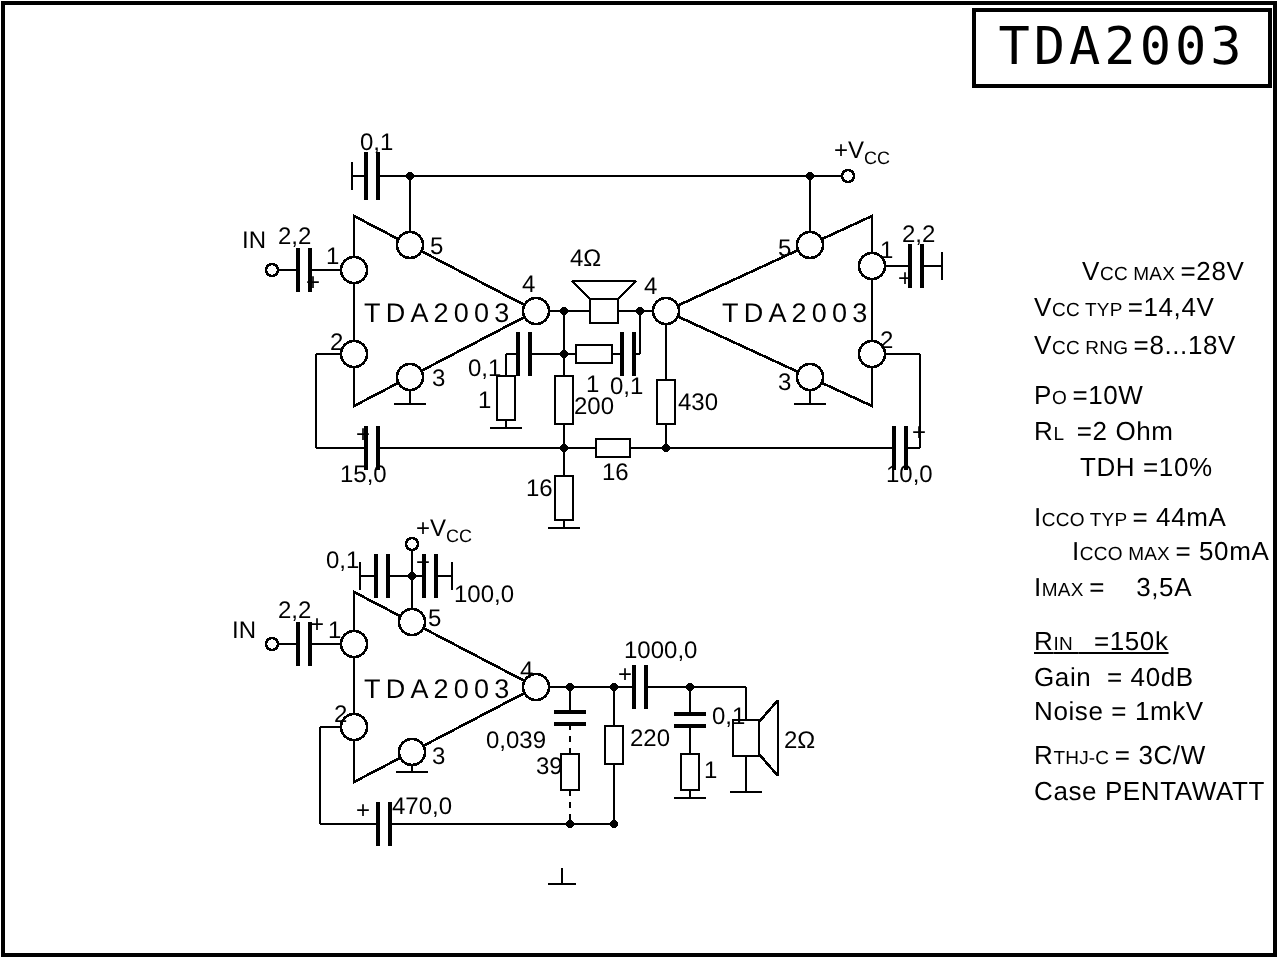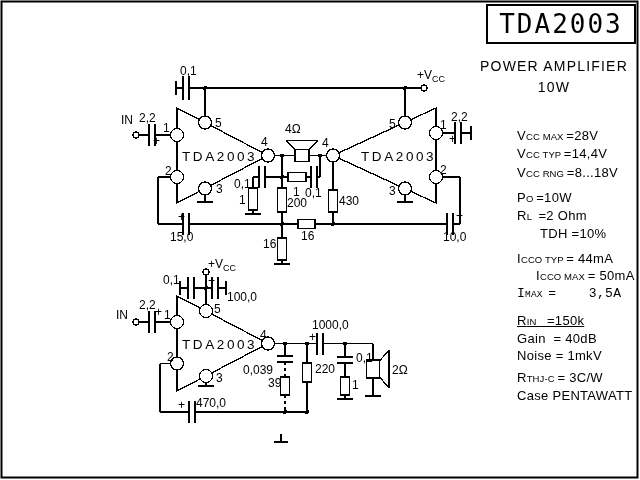--- a/index.html
+++ b/index.html
@@ -309,33 +309,31 @@
         <text x="352" y="389" font-size="12">1</text>
         <text x="392" y="374" font-size="12">2Ω</text>
         <text x="178" y="409" font-size="12">+</text>
         <text x="196" y="407" font-size="12">470,0</text>
       </g>
   </svg>
 
   <div class="titlebox">
     <span class="title">TDA2003</span>
   </div>
-  <div class="hdr" id="hdr1">POWER AMPLIFIER</div>
-  <div class="hdr" id="hdr2">10W</div>
 
   <div id="specs">
-      <div class="spec-line" style="top: 129px;"><span>V</span><span class="sub">CC MAX </span><span>=28V</span></div>
+      <div class="spec-line" style="top: 129px; margin-left: 24px;"><span>V</span><span class="sub">CC MAX </span><span>=28V</span></div>
       <div class="spec-line" style="top: 147px;"><span>V</span><span class="sub">CC TYP </span><span>=14,4V</span></div>
       <div class="spec-line" style="top: 166px;"><span>V</span><span class="sub">CC RNG </span><span>=8...18V</span></div>
       <div class="spec-line" style="top: 191px;"><span>P</span><span class="sub">O </span><span>=10W</span></div>
       <div class="spec-line" style="top: 209px; text-align: right;"><span>R</span><span class="sub">L </span><span> =2 Ohm</span></div>
       <div class="spec-line" style="top: 227px; margin-left: 23px;"><span>TDH =10%</span></div>
       <div class="spec-line" style="top: 252px; text-align: center;"><span>I</span><span class="sub">CCO TYP </span><span>= 44mA</span></div>
       <div class="spec-line" style="top: 269px; margin-left: 19px;"><span>I</span><span class="sub">CCO MAX </span><span>= 50mA</span></div>
-      <div class="spec-line" style="top: 287px; font-family: Liberation Mono, monospace;"><span>I</span><span class="sub">MAX </span><span>=    3,5A</span></div>
+      <div class="spec-line" style="top: 287px;"><span>I</span><span class="sub">MAX </span><span>=    3,5A</span></div>
       <div class="spec-line" style="top: 314px; text-decoration: underline;"><span>R</span><span class="sub">IN </span><span>  =150k</span></div>
       <div class="spec-line" style="top: 332px;"><span>Gain  = 40dB</span></div>
       <div class="spec-line" style="top: 349px;"><span>Noise = 1mkV</span></div>
       <div class="spec-line" style="top: 371px;"><span>R</span><span class="sub">THJ-C </span><span>= 3C/W</span></div>
       <div class="spec-line" style="top: 389px;"><span>Case PENTAWATT</span></div>
     </div>
 
 </div>
 
 </body></html>

